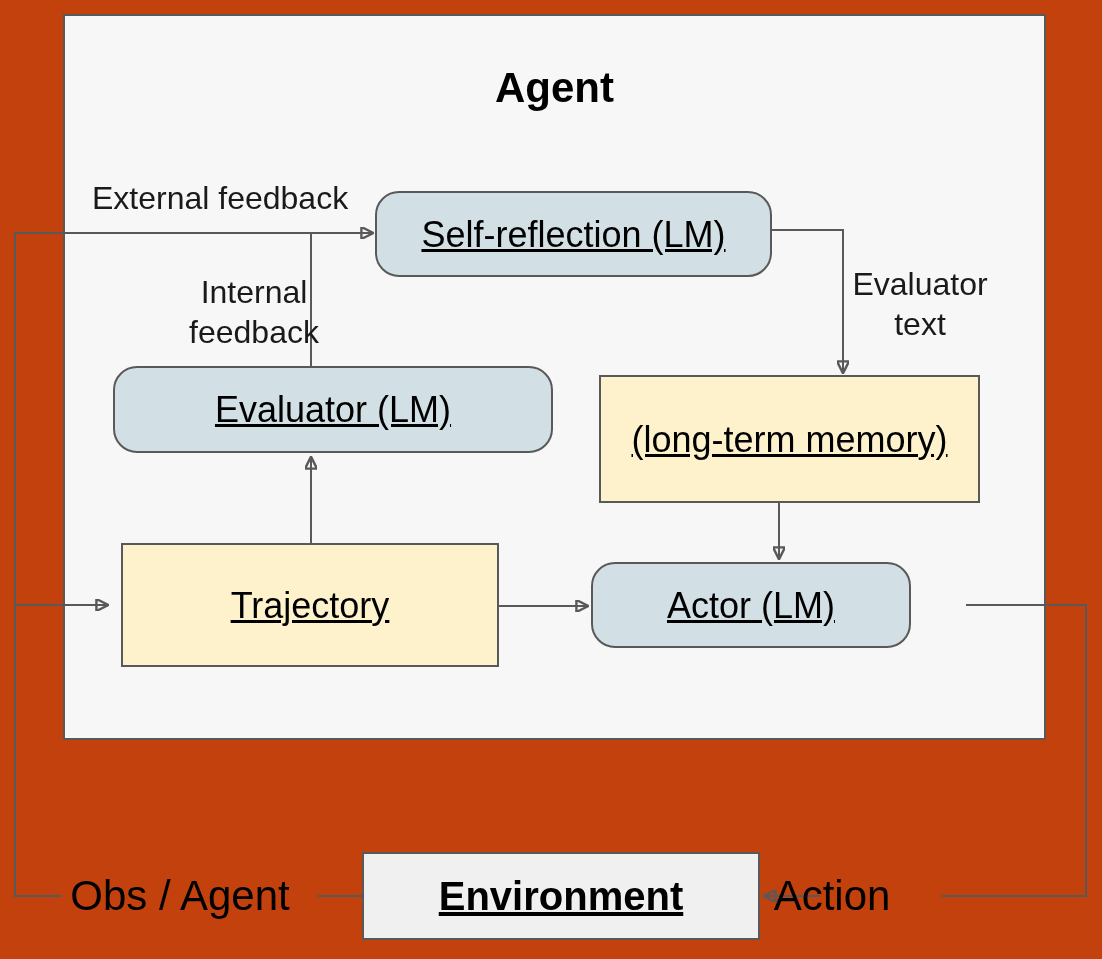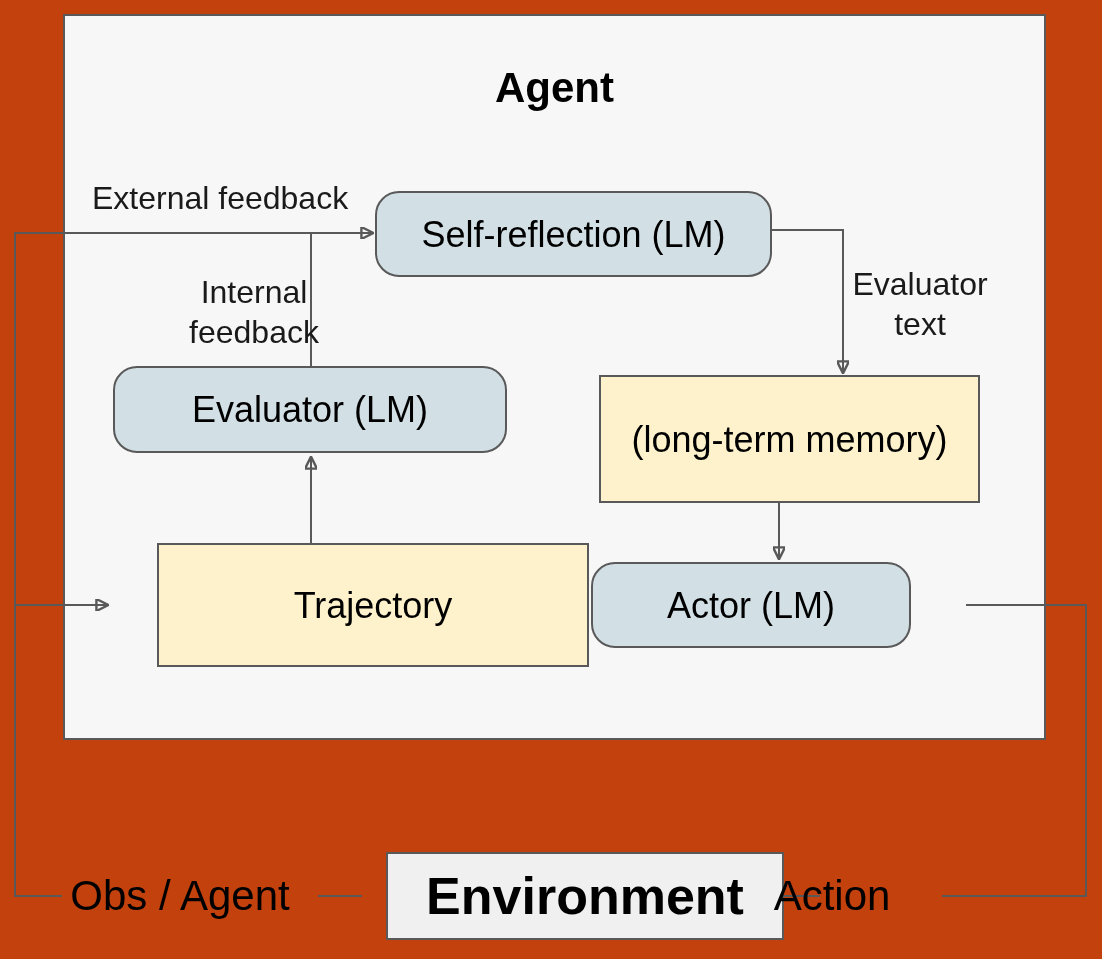--- a/index.html
+++ b/index.html
@@ -38,38 +38,38 @@
     position: absolute;
     display: flex;
     flex-direction: column;
     justify-content: center;
     box-sizing: border-box;
     text-align: center;
     font-size: 36px;
     line-height: 45px;
     color: var(--text-color, #000000);
     border: 2px solid var(--box-border, #595959);
+    text-decoration: underline;
   }
   .node.rounded {
     border-radius: 24px;
     background: var(--lm-fill, #d2dfe4);
   }
   .node.memory {
     background: var(--memory-fill, #fef2cc);
   }
   .node.env {
     background: var(--env-fill, #f0f0f0);
     font-weight: 700;
-    font-size: 52px;
-    margin-left: 24px;
+    font-size: 40px;
   }
   #node-self-reflection { left: 375px; top: 191px; width: 397px; height: 86px; }
-  #node-evaluator       { left: 113px; top: 366px; width: 394px; height: 87px; }
+  #node-evaluator       { left: 113px; top: 366px; width: 440px; height: 87px; }
   #node-experience      { left: 599px; top: 375px; width: 381px; height: 128px; }
-  #node-trajectory      { left: 121px; top: 543px; width: 432px; height: 124px; margin-left: 36px; }
+  #node-trajectory      { left: 121px; top: 543px; width: 378px; height: 124px; }
   #node-actor           { left: 591px; top: 562px; width: 320px; height: 86px; }
   #node-environment     { left: 362px; top: 852px; width: 398px; height: 88px; }
   
   .edge-label {
     position: absolute;
     font-size: 32px;
     line-height: 40px;
     color: #1a1a1a;
     text-align: center;
   }

